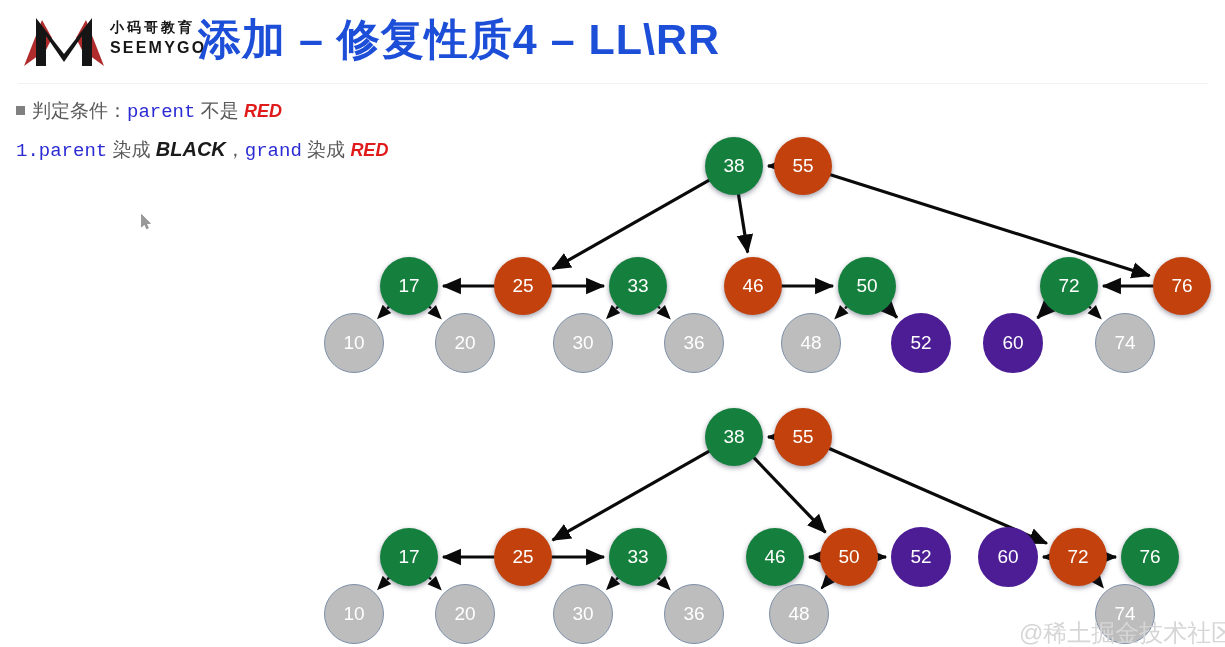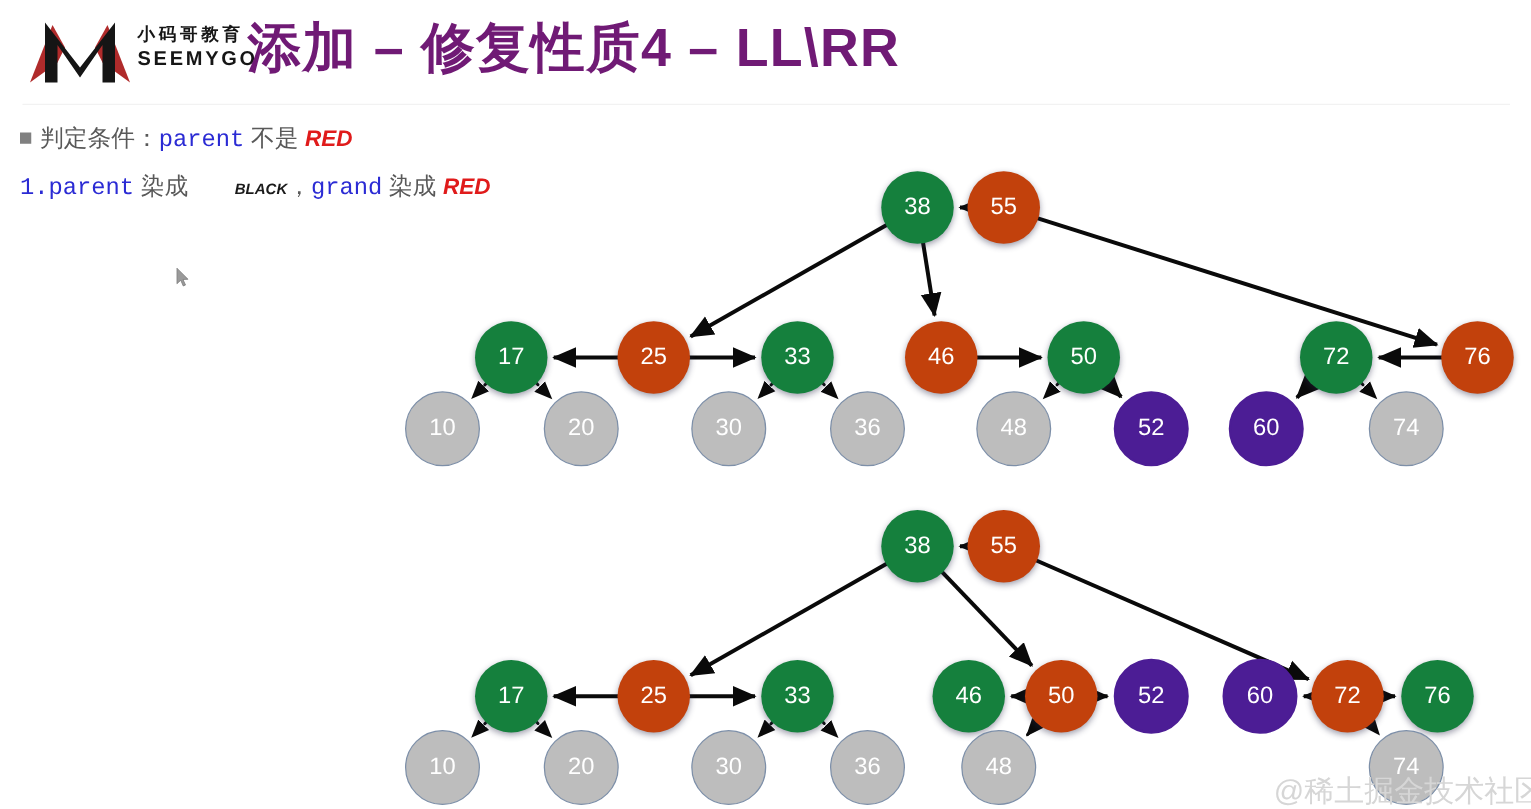--- a/index.html
+++ b/index.html
@@ -14,35 +14,35 @@
   .header{position:absolute;left:0;top:0;width:1225px;height:80px;}
   .logo{position:absolute;left:22px;top:12px;width:162px;height:58px;}
   .logo-mark{position:absolute;left:0;top:2px;width:84px;height:54px;}
   .logo-txt{position:absolute;left:88px;top:6px;width:76px;}
   .logo-cn{font-size:14px;font-weight:bold;letter-spacing:3px;color:#161616;
            line-height:18px;white-space:nowrap;}
   .logo-en{font-size:16px;font-weight:bold;letter-spacing:2.2px;color:#161616;
            line-height:20px;white-space:nowrap;margin-top:2px;}
   .page-title{
     position:absolute;left:198px;top:8px;
-    font-size:43px;font-weight:bold;color:#701a75;
+    font-size:43px;font-weight:bold;color:#1d4ed8;
     letter-spacing:1px;white-space:nowrap;line-height:62px;
   }
   .header-rule{position:absolute;left:18px;top:83px;width:1190px;height:1px;
                background:#f2f2f2;}
 
   
   .bullets{position:absolute;left:16px;top:92px;width:470px;}
   .bline{white-space:nowrap;line-height:38px;height:38px;font-size:19px;}
   .sq{display:inline-block;width:9px;height:9px;background:#808080;
       vertical-align:middle;margin-right:7px;margin-bottom:3px;}
   .cn{color:#595959;font-size:19px;}
   .mono{font-family:"Liberation Mono","DejaVu Sans Mono",monospace;
         color:#2b2bd4;font-size:19px;}
-  .kw-black{color:#1a1a1a;font-weight:bold;font-style:italic;font-size:12px;margin-left:32px;}
+  .kw-black{color:#1a1a1a;font-weight:bold;font-style:italic;font-size:20px;}
   .kw-red{color:#e01b1b;font-weight:bold;font-style:italic;font-size:18px;}
   .num{font-family:"Liberation Mono","DejaVu Sans Mono",monospace;
        color:#2b2bd4;font-size:19px;}
 
   .cursor{position:absolute;left:141px;top:214px;width:10px;height:16px;}
 
   
   svg.tree-layer{position:absolute;left:0;top:0;width:1225px;height:647px;
                  pointer-events:none;}
   .node{

